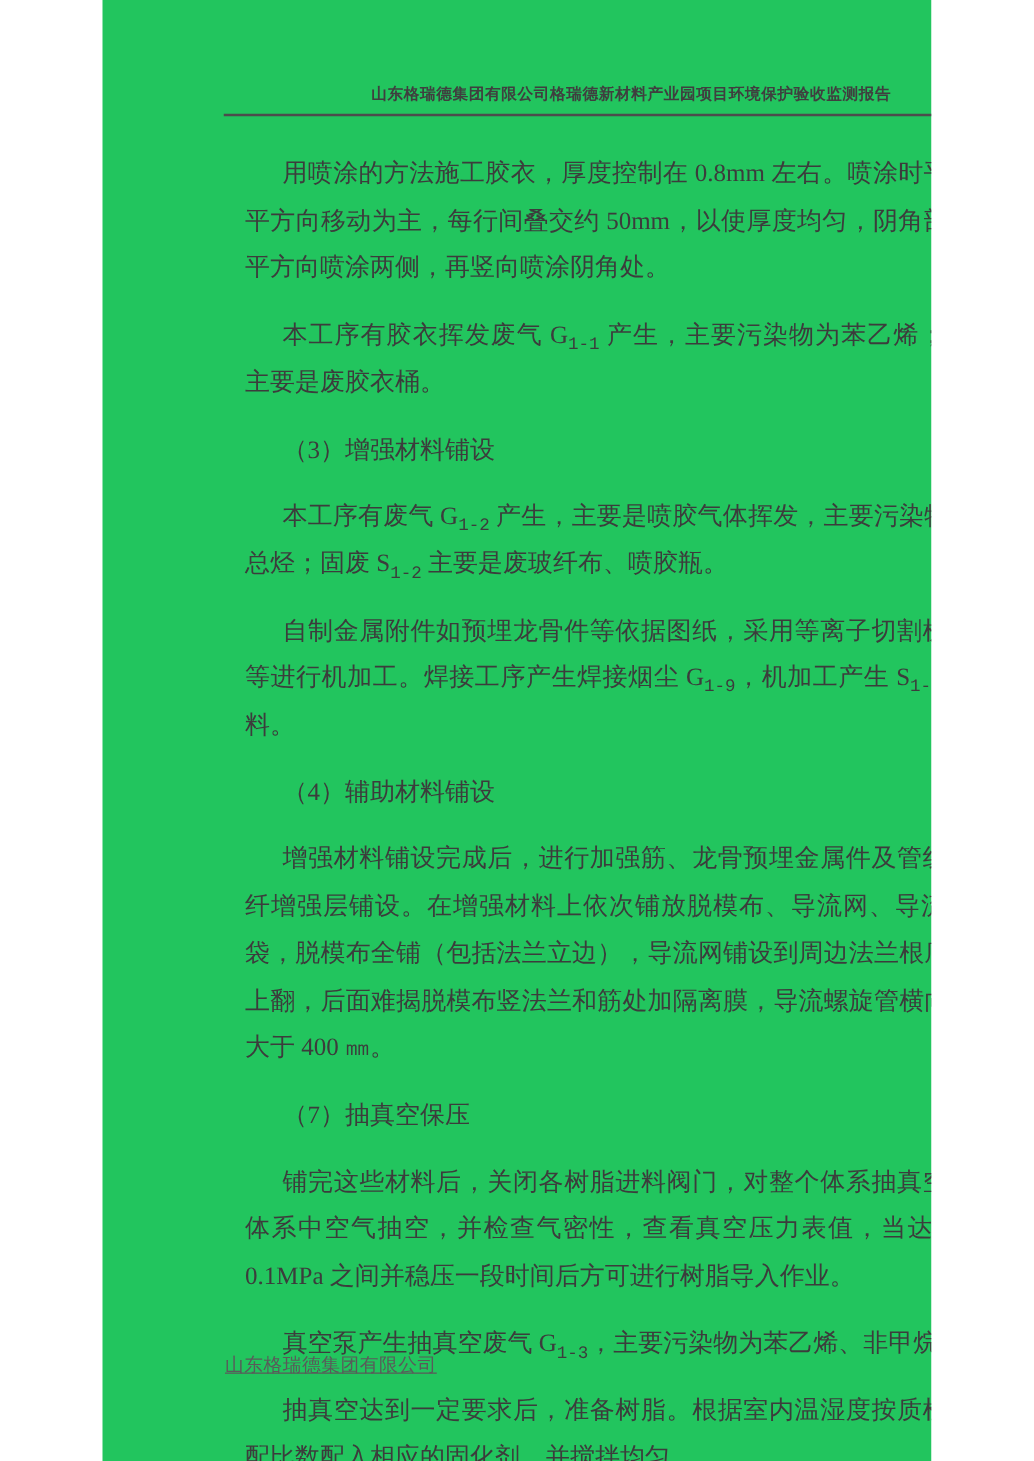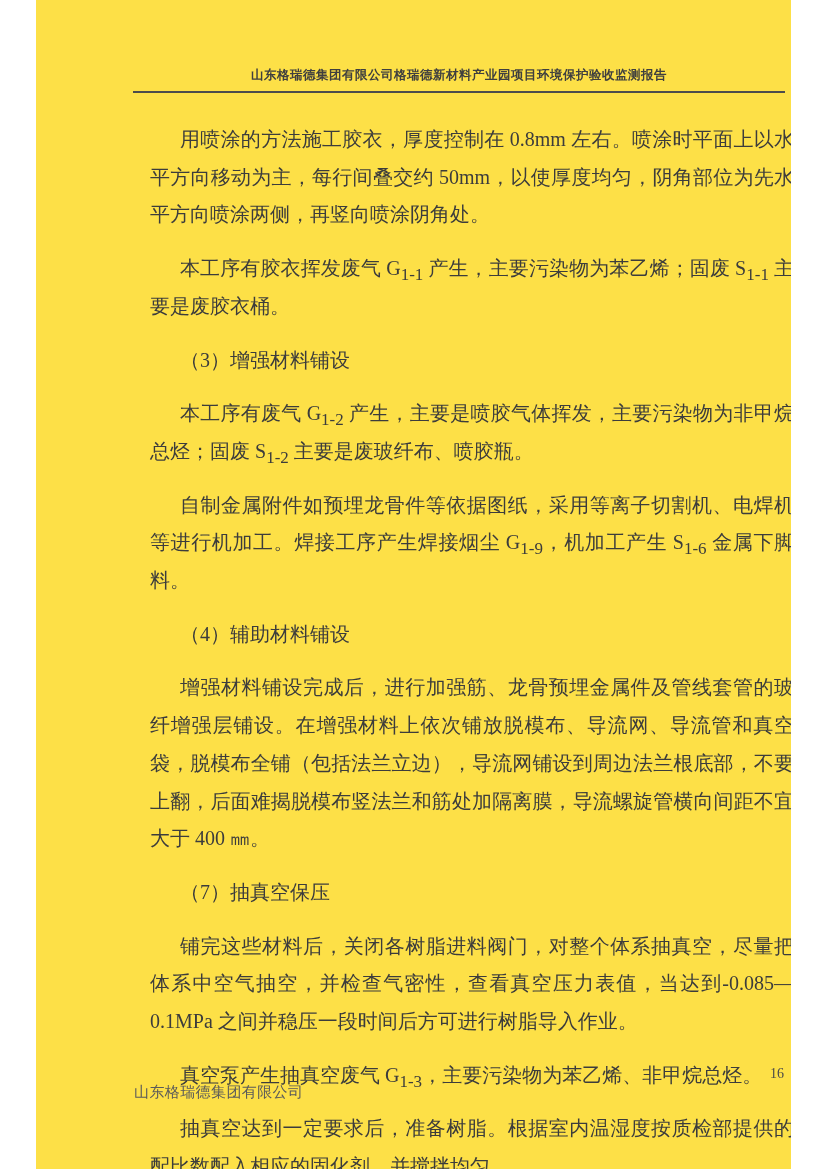--- a/index.html
+++ b/index.html
@@ -1,21 +1,21 @@
 <!DOCTYPE html>
 <html><head>
 <meta charset="utf-8">
 <style>
   html, body { margin: 0; padding: 0; background: #ffffff; }
   .page {
     position: relative;
-    width: 755px;
+    width: 663px;
     height: 1169px;
     margin: 0 auto;
-    background: #fde047;
+    background: #22c55e;
     font-family: "Liberation Serif", "DejaVu Serif", serif;
     color: #3d3d3d;
     overflow: hidden;
   }
   .header-title {
     position: absolute;
     top: 67px;
     left: 98px;
     width: 650px;
     text-align: center;
@@ -42,41 +42,43 @@
     line-height: 37.7px;
     text-align: justify;
     color: #3c3c3c;
   }
   .para {
     margin: 16px;
     padding: 0;
     text-indent: 30px;
   }
   sub.subscript {
-    font-size: 17px;
+    font-size: 14px;
     line-height: 0;
     vertical-align: -5px;
+    font-family: Liberation Mono, monospace;
   }
   .page-number {
     position: absolute;
     top: 1066px;
     left: 98px;
     width: 650px;
     text-align: right;
     font-size: 14px;
     color: #4a4a4a;
   }
   .footer-company {
     position: absolute;
     top: 1083px;
     left: 98px;
     font-size: 15px;
     letter-spacing: 0.4px;
     color: #5a5a5a;
     white-space: nowrap;
+    text-decoration: underline;
   }
 </style>
 </head>
 <body>
 
 <div class="page">
 
   <div class="header-title">山东格瑞德集团有限公司格瑞德新材料产业园项目环境保护验收监测报告</div>
 
   <div class="header-rule"></div>

